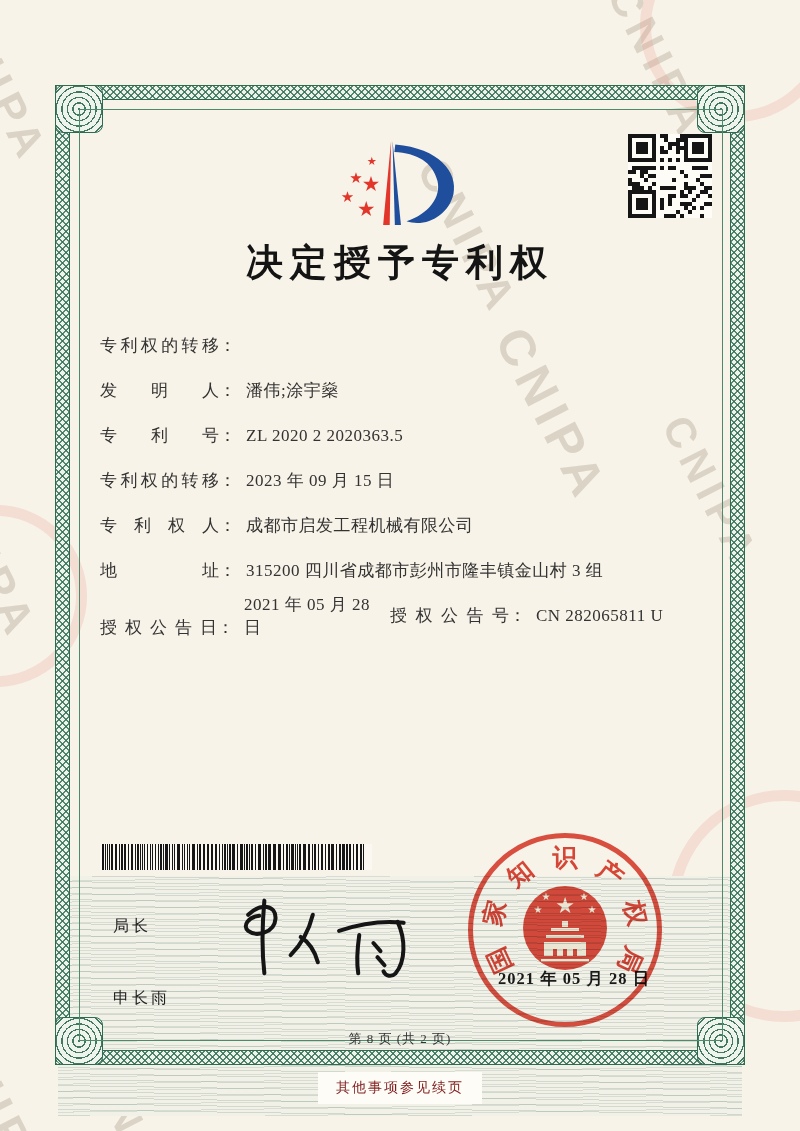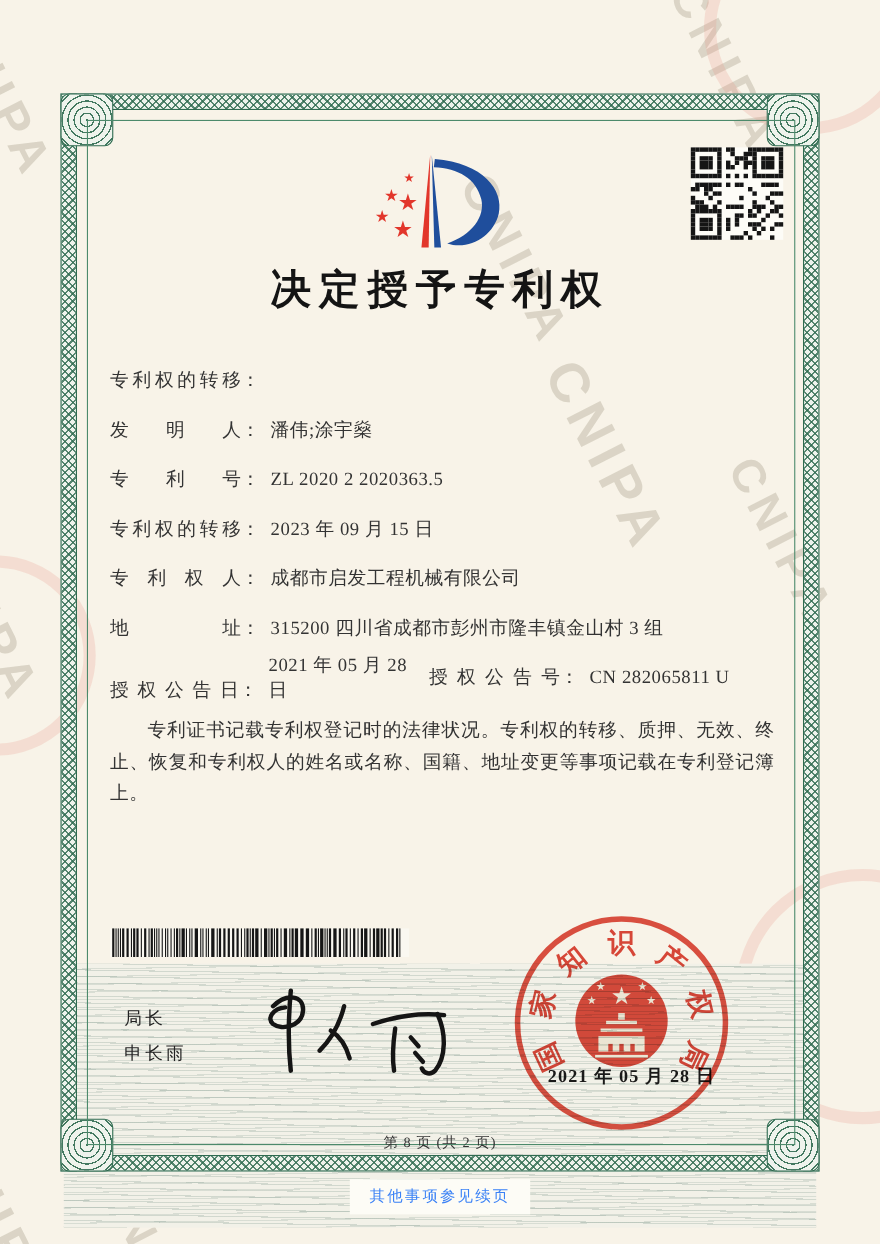--- a/index.html
+++ b/index.html
@@ -53,35 +53,35 @@
   .paras{position:absolute;z-index:3;left:100px;top:650px;width:604px;font-size:17px;line-height:28.5px;
          color:#333;text-align:justify;}
   .paras p{margin:0;text-indent:2em;letter-spacing:0.5px;}
 
   
   .barcode{position:absolute;z-index:3;left:100px;top:844px;width:272px;height:26px;background:#faf8f1;}
   .barcode .b{position:absolute;top:0;height:26px;background:#161616;}
 
   
   .officer-title{position:absolute;z-index:3;left:113px;top:916px;font-size:16px;color:#222;letter-spacing:3px;}
-  .officer-name{position:absolute;z-index:3;left:113px;top:948px;font-size:16px;color:#222;letter-spacing:3px;}
+  .officer-name{position:absolute;z-index:3;left:113px;top:988px;font-size:16px;color:#222;letter-spacing:3px;}
   .signature{position:absolute;z-index:3;left:226px;top:886px;width:212px;height:106px;}
 
   .seal{position:absolute;z-index:3;left:468px;top:833px;width:194px;height:194px;mix-blend-mode:multiply;}
   .seal-ring{position:absolute;left:0;top:0;width:194px;height:194px;box-sizing:border-box;
              border:5px solid rgba(217,58,43,0.88);border-radius:50%;}
   .seal-char{position:absolute;width:28px;height:28px;line-height:28px;text-align:center;font-size:25px;font-weight:bold;
              color:rgba(217,58,43,0.92);}
   .seal-emblem{position:absolute;left:0;top:0;}
   .seal-date{position:absolute;z-index:4;left:498px;top:968px;width:170px;font-size:16.5px;font-weight:bold;
              color:#1b1b1b;letter-spacing:1px;mix-blend-mode:multiply;}
 
   .page-number{position:absolute;z-index:3;left:0;top:1030px;width:800px;text-align:center;font-size:13px;color:#333;letter-spacing:1px;}
   .note-box{position:absolute;z-index:3;left:50%;top:1072px;transform:translateX(-50%);background:#fdfcf6;
-            padding:7px 18px;font-size:14px;color:#3b82f6;letter-spacing:2px;white-space:nowrap;}
+            padding:7px 18px;font-size:14px;color:#7f1d1d;letter-spacing:2px;white-space:nowrap;}
 </style>
 </head>
 <body>
 
 <div class="page">
 
   <div id="wmLayer">
       <div class="wm" style="left: -18px; top: -2px; font-size: 44px;">CNIPA</div>
       <div class="wm" style="left: 642px; top: -25px; font-size: 44px;">CNIPA</div>
       <div class="wm" style="left: 452px; top: 150px; font-size: 44px;">CNIPA</div>
@@ -360,21 +360,20 @@
       </span>
       <span class="pair2">
         <span class="flabel">授权公告号</span>
           <span>：</span>
           <span class="fvalue">CN 282065811 U</span>
       </span>
     </div>
   </div>
 
   <div class="paras">
-    <p>专利证书记载专利权登记时的法律状况。专利权的转移、质押、无效、终止、恢复和专利权人的姓名或名称、国籍、地址变更等事项记载在专利登记簿上。</p>
   </div>
 
   <div class="barcode" id="barcode">
       <div class="b" style="left: 2px; width: 2px;"></div>
       <div class="b" style="left: 5px; width: 1px;"></div>
       <div class="b" style="left: 7px; width: 1px;"></div>
       <div class="b" style="left: 9px; width: 1px;"></div>
       <div class="b" style="left: 11px; width: 2px;"></div>
       <div class="b" style="left: 15px; width: 2px;"></div>
       <div class="b" style="left: 19px; width: 1px;"></div>

